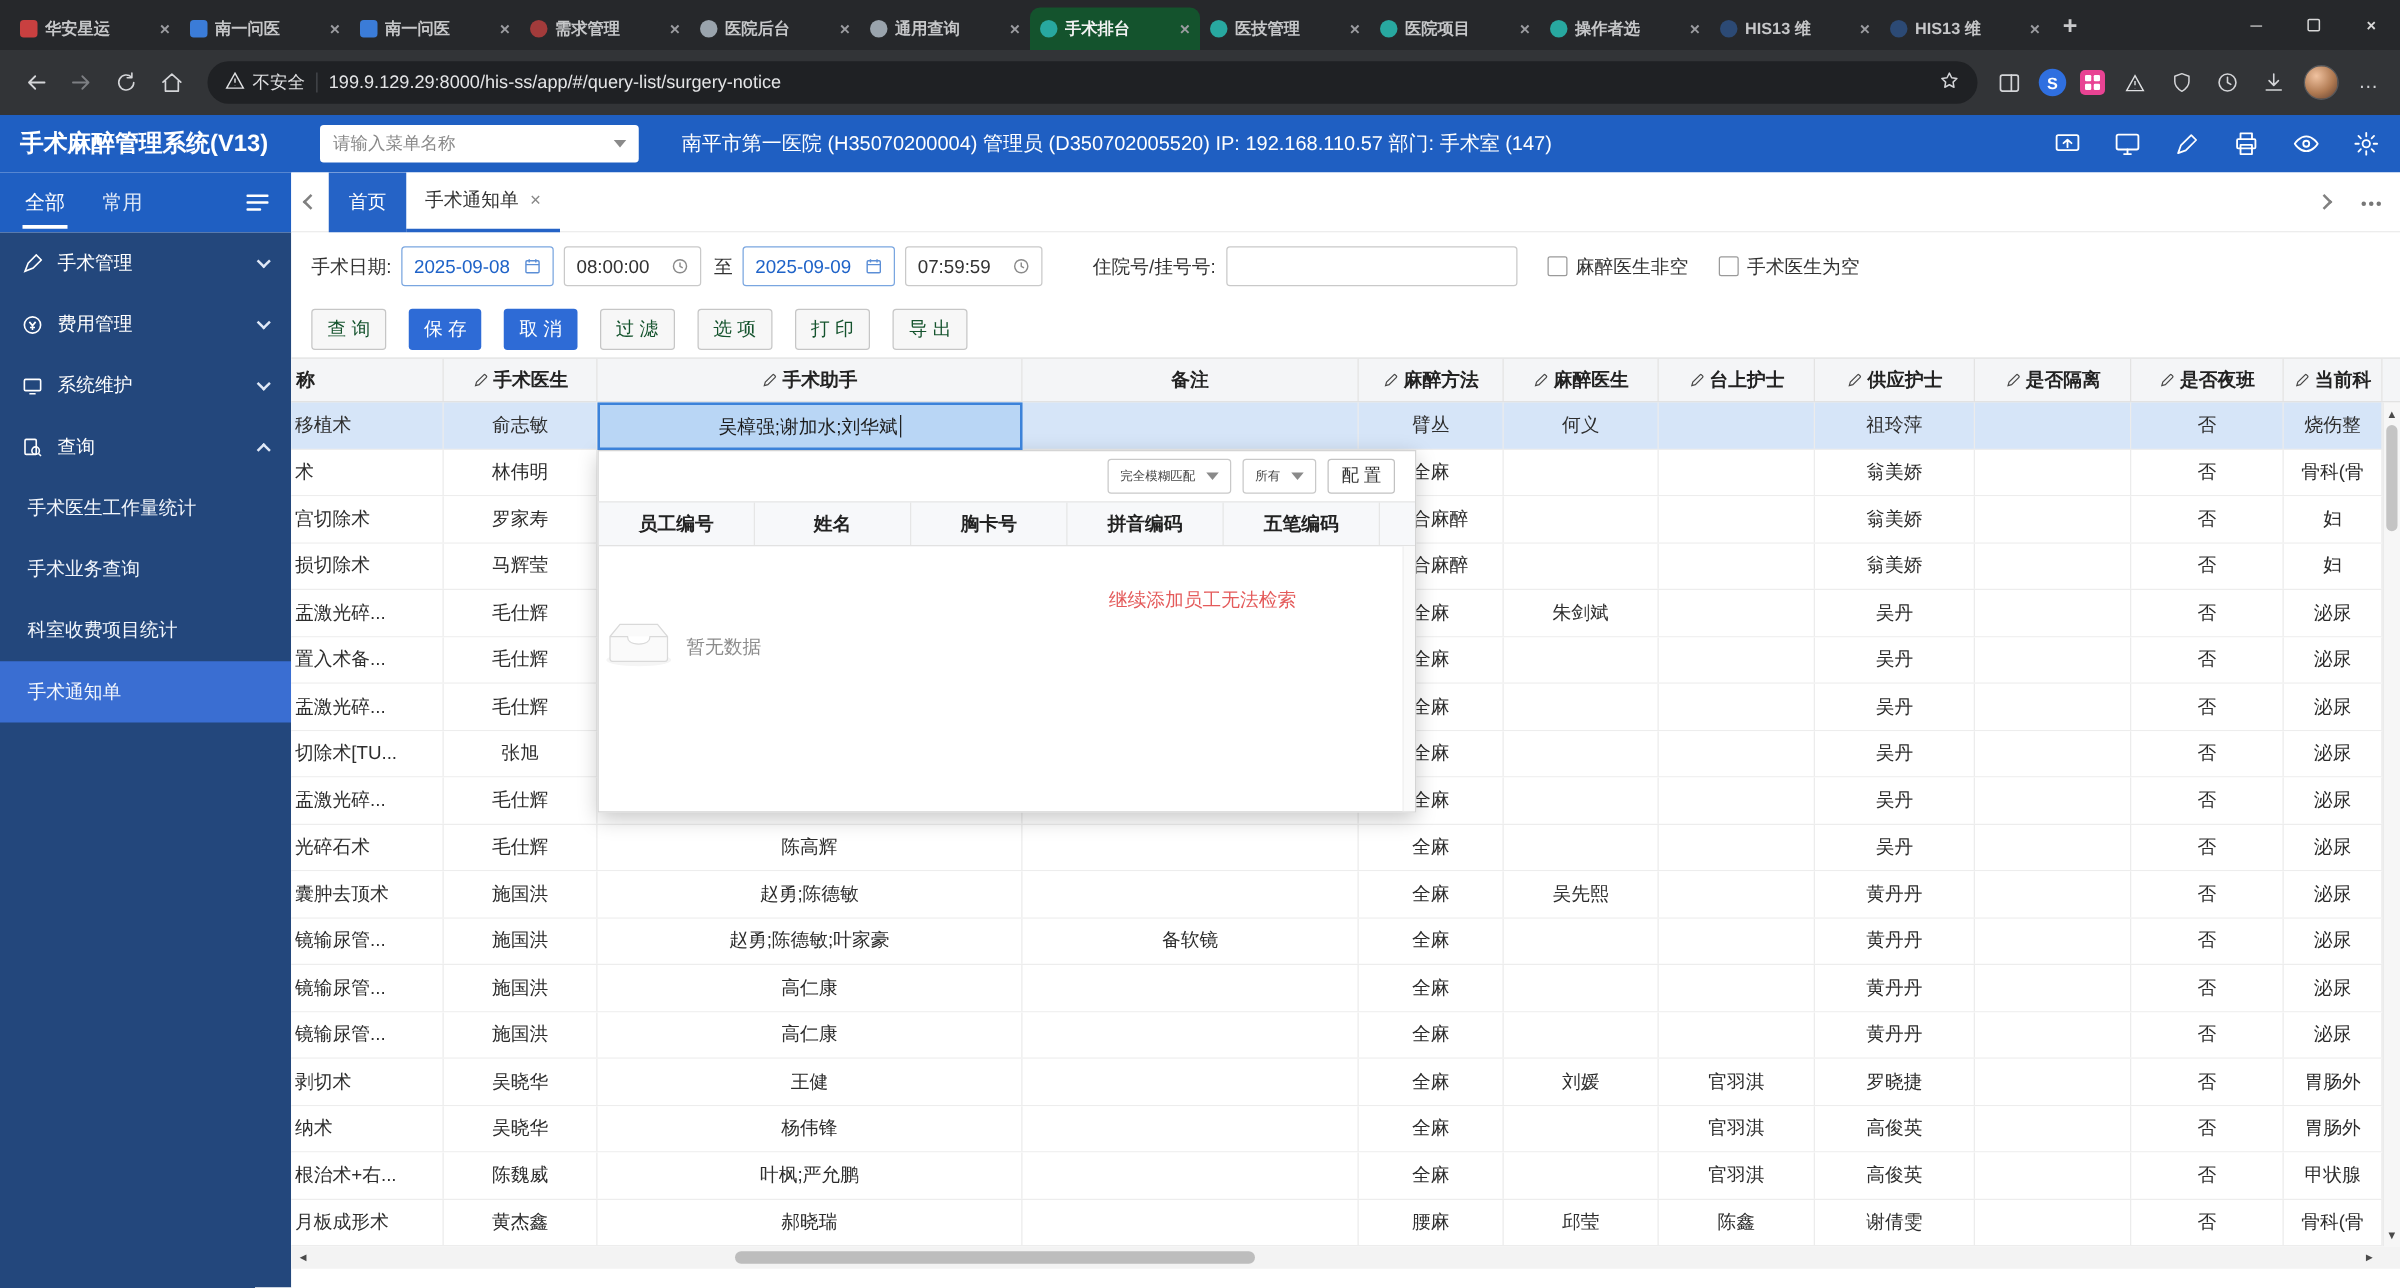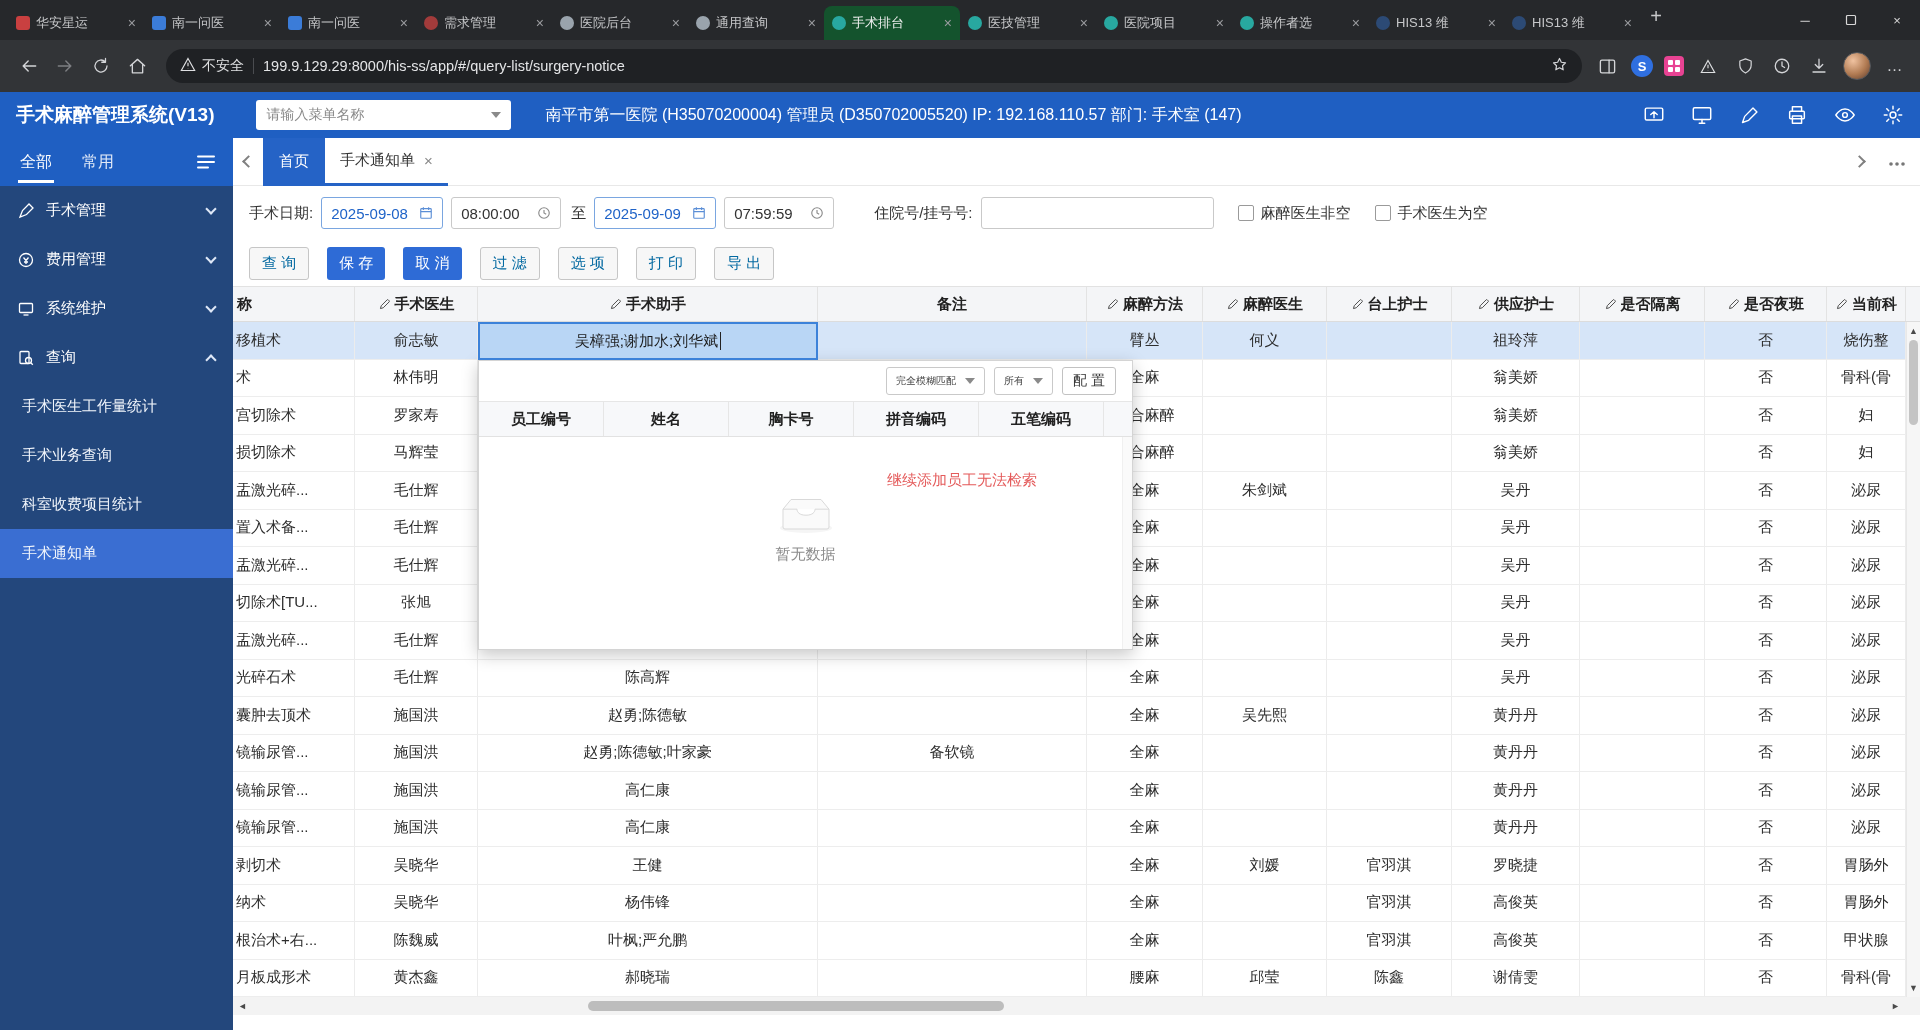--- a/index.html
+++ b/index.html
@@ -1,21 +1,21 @@
 <!DOCTYPE html>
 <html><head>
 <meta charset="utf-8">
 <style>
 *{margin:0;padding:0;box-sizing:border-box;}
 html,body{width:1920px;height:1030px;overflow:hidden;}
 body{font-family:"Liberation Sans","DejaVu Sans",sans-serif;background:#fff;}
 .screen{position:relative;width:1920px;height:1030px;}
 
 
-.tabbar{height:40px;background:#26282b;display:flex;}
+.tabbar{height:40px;background:#26282b;display:flex;align-items:flex-end;font-weight:bold;}
 .tabs{display:flex;align-items:flex-end;padding-left:8px;}
 .tab{width:136px;height:34px;display:flex;align-items:center;gap:6px;padding:0 8px;border-radius:8px 8px 0 0;color:#c6c7c9;position:relative;flex:none;}
 .tab.active{background:#14532d;color:#f2f2f2;}
 .fav{width:14px;height:14px;border-radius:50%;flex:none;}
 .tlabel{flex:1;white-space:nowrap;overflow:hidden;text-overflow:ellipsis;font-size:13px;}
 .tclose{font-size:14px;color:#9b9ca0;flex:none;}
 .newtab{width:32px;height:32px;display:flex;align-items:center;justify-content:center;color:#c8c9cb;font-size:20px;margin-bottom:3px;}
 .wincontrols{margin-left:auto;display:flex;height:40px;}
 .wincontrols span{width:46px;display:flex;align-items:center;justify-content:center;color:#d8d8d8;font-size:13px;}
 
@@ -80,21 +80,21 @@
 .ibox.date{border-color:#7aa6e0;color:#1f63c8;width:122px;}
 .ibox.time{width:110px;}
 .ibox .ic{margin-left:auto;display:flex;}
 .tolabel{margin-left:10px;}
 .plain-input{width:233px;height:32px;border:1px solid #c9c9c9;border-radius:3px;margin-left:8px;font-size:15px;padding:0 8px;outline:none;color:#333;}
 .cbwrap{display:flex;align-items:center;gap:7px;margin-left:24px;flex:none;}
 .cb{width:16px;height:16px;border:1.5px solid #9a9a9a;border-radius:2px;background:#fff;flex:none;}
 
 .toolbar{position:absolute;left:0;top:54px;width:100%;height:46px;display:flex;align-items:center;padding-left:16px;gap:18px;}
 .btn{height:33px;padding:0 12px;border-radius:3px;font-size:15px;display:flex;align-items:center;border:none;cursor:pointer;white-space:nowrap;}
-.btn.outline{border:1px solid #c6c6c6;background:#f7f7f7;color:#0369a1;}
+.btn.outline{border:1px solid #c6c6c6;background:#f7f7f7;color:#14532d;}
 .btn.primary{background:#2e6bd6;color:#fff;}
 
 .thead{position:absolute;left:0;top:100px;height:36px;display:flex;background:#f4f5f7;border-top:1px solid #e2e2e2;border-bottom:1px solid #dcdcdc;font-weight:bold;font-size:15px;color:#222;}
 .th{display:flex;align-items:center;justify-content:center;gap:4px;border-right:1px solid #e3e3e3;height:100%;flex:none;}
 .th.first{justify-content:flex-start;padding-left:4px;}
 .penic{display:flex;flex:none;}
 .tbody{position:absolute;left:0;top:136px;}
 .tr{display:flex;height:37.5px;border-bottom:1px solid #ededed;background:#fff;}
 .tr.selected{background:#d6e5f8;}
 .td{display:flex;align-items:center;justify-content:center;border-right:1px solid #ececec;height:100%;font-size:15px;color:#2d2d2d;overflow:hidden;white-space:nowrap;flex:none;}
@@ -106,21 +106,21 @@
 
 .popup{position:absolute;left:245px;top:174px;width:655px;height:290px;background:#fff;border:1px solid #d4d4d4;box-shadow:0 5px 16px rgba(0,0,0,.22);z-index:20;}
 .pctrl{height:40px;display:flex;align-items:center;justify-content:flex-end;gap:9px;padding-right:16px;}
 .psel{height:28px;border:1px solid #c9c9c9;border-radius:3px;display:flex;align-items:center;gap:9px;padding:0 9px;font-size:10px;color:#444;}
 .pbtn{height:28px;border:1px solid #c2c2c2;border-radius:3px;padding:0 10px;font-size:14px;color:#333;display:flex;align-items:center;background:#fff;}
 .phead{height:36px;display:flex;background:#f7f8fa;border-top:1px solid #e6e6e6;border-bottom:1px solid #e2e2e2;font-weight:bold;font-size:15px;color:#222;}
 .ph{width:125px;display:flex;align-items:center;justify-content:center;border-right:1px solid #e6e6e6;flex:none;height:100%;}
 .phfill{flex:1;}
 .pbody{position:relative;height:212px;}
 .pwarn{position:absolute;left:408px;top:34px;color:#e45b5b;font-size:15px;white-space:nowrap;}
-.pempty{position:absolute;left:0;right:0;top:58px;display:flex;flex-direction:column;align-items:center;gap:6px;color:#8c8c8c;font-size:15px;}
+.pempty{position:absolute;left:0;right:0;top:58px;display:flex;flex-direction:row;align-items:center;gap:6px;color:#8c8c8c;font-size:15px;}
 .pvscroll{position:absolute;right:0;top:0;width:10px;height:100%;background:#fafafa;border-left:1px solid #f0f0f0;}
 
 
 .vscroll{position:absolute;right:0;top:136px;width:14px;height:675px;background:#f6f6f6;border-left:1px solid #e8e8e8;z-index:6;}
 .vscroll .sarr{position:absolute;left:0;right:0;text-align:center;font-size:9px;color:#4a4a4a;line-height:14px;}
 .vscroll .up{top:2px;}
 .vscroll .dn{bottom:2px;}
 .vthumb{position:absolute;left:2px;right:2px;top:18px;height:85px;background:#c4c4c4;border-radius:5px;}
 .hscroll{position:absolute;left:0;top:811px;width:100%;height:18px;background:#f3f3f3;z-index:6;}
 .hscroll .sarr{position:absolute;top:0;height:100%;display:flex;align-items:center;font-size:9px;color:#4a4a4a;}

